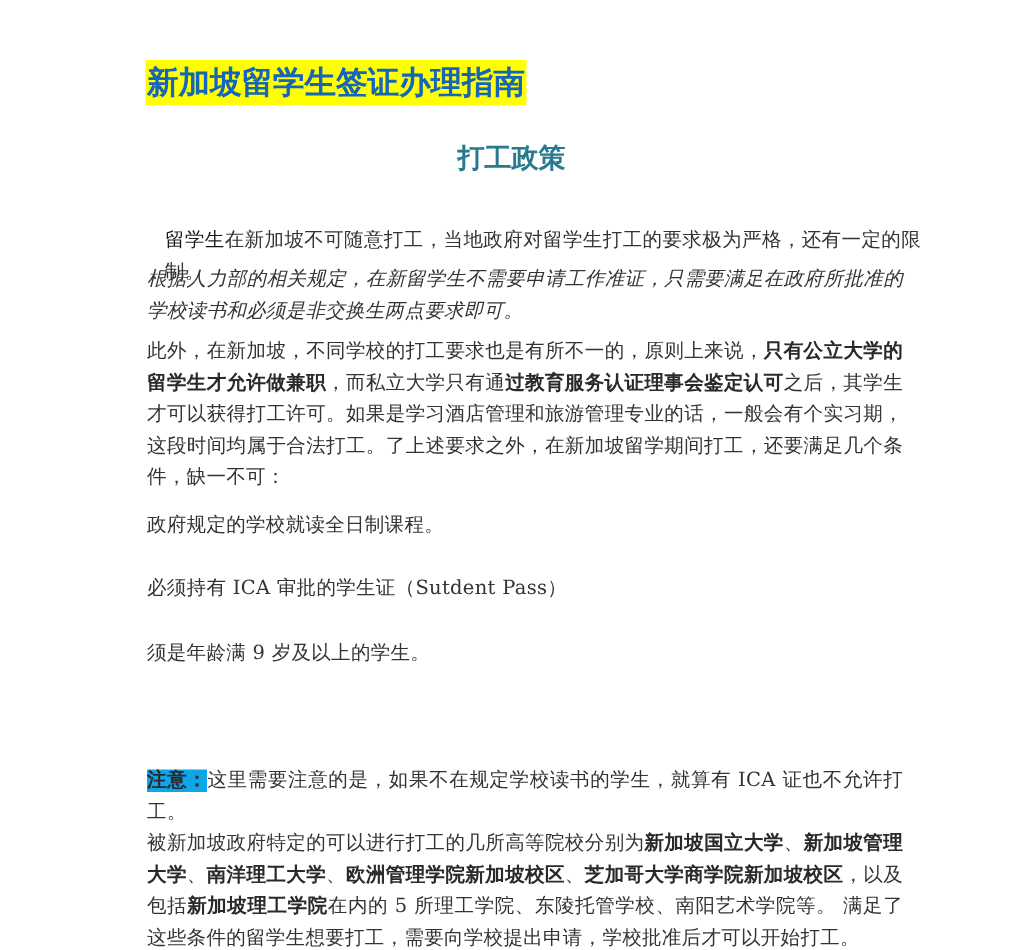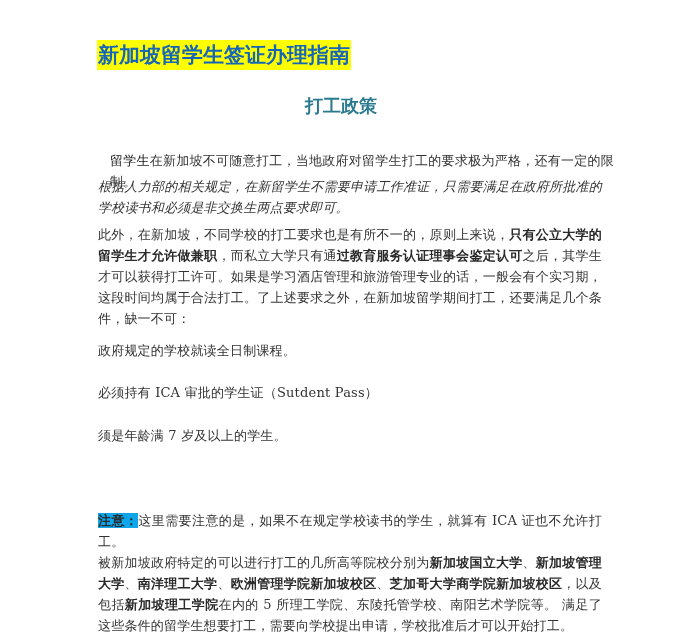--- a/index.html
+++ b/index.html
@@ -84,20 +84,20 @@
   <div class="para" style="top:150px;margin-left:12px;"><span class="sans dark">留学生</span><span>在新加坡不可随意打工，当地政府对留学生打工的要求极为严格，还有一定的限制。</span></div>
 
   <div class="para" style="top:176px;font-style:italic;">根据人力部的相关规定，在新留学生不需要申请工作准证，只需要满足在政府所批准的学校读书和必须是非交换生两点要求即可。</div>
 
   <div class="para" style="top:224px;"><span>此外，在新加坡，不同学校的打工要求也是有所不一的，原则上来说，</span><b>只有公立大学的留学生才允许做兼职</b><span>，而私立大学只有通</span><b>过教育服务认证理事会鉴定认可</b><span>之后，其学生才可以获得打工许可。如果是学习酒店管理和旅游管理专业的话，一般会有个实习期，这段时间均属于合法打工。了上述要求之外，在新加坡留学期间打工，还要满足几个条件，缺一不可：</span></div>
 
   <div class="para" style="top:340px;">政府规定的学校就读全日制课程。</div>
 
   <div class="para" style="top:382px;">必须持有 ICA 审批的学生证（Sutdent Pass）</div>
 
-  <div class="para" style="top:425px;">须是年龄满 7 岁及以上的学生。</div>
+  <div class="para" style="top:425px;">须是年龄满 9 岁及以上的学生。</div>
 
 
   <div class="para" style="top:510px;"><span class="hl">注意：</span><span>这里需要注意的是，如果不在规定学校读书的学生，就算有 ICA 证也不允许打工。</span></div>
 
   <div class="para" style="top:552px;"><span>被新加坡政府特定的可以进行打工的几所高等院校分别为</span><b>新加坡国立大学</b><span>、</span><b>新加坡管理大学</b><span>、</span><b>南洋理工大学</b><span>、</span><b>欧洲管理学院新加坡校区</b><span>、</span><b>芝加哥大学商学院新加坡校区</b><span>，以及包括</span><b>新加坡理工学院</b><span>在内的 5 所理工学院、东陵托管学校、南阳艺术学院等。 满足了这些条件的留学生想要打工，需要向学校提出申请，学校批准后才可以开始打工。</span></div>
 
 </div>
 
 </body></html>

